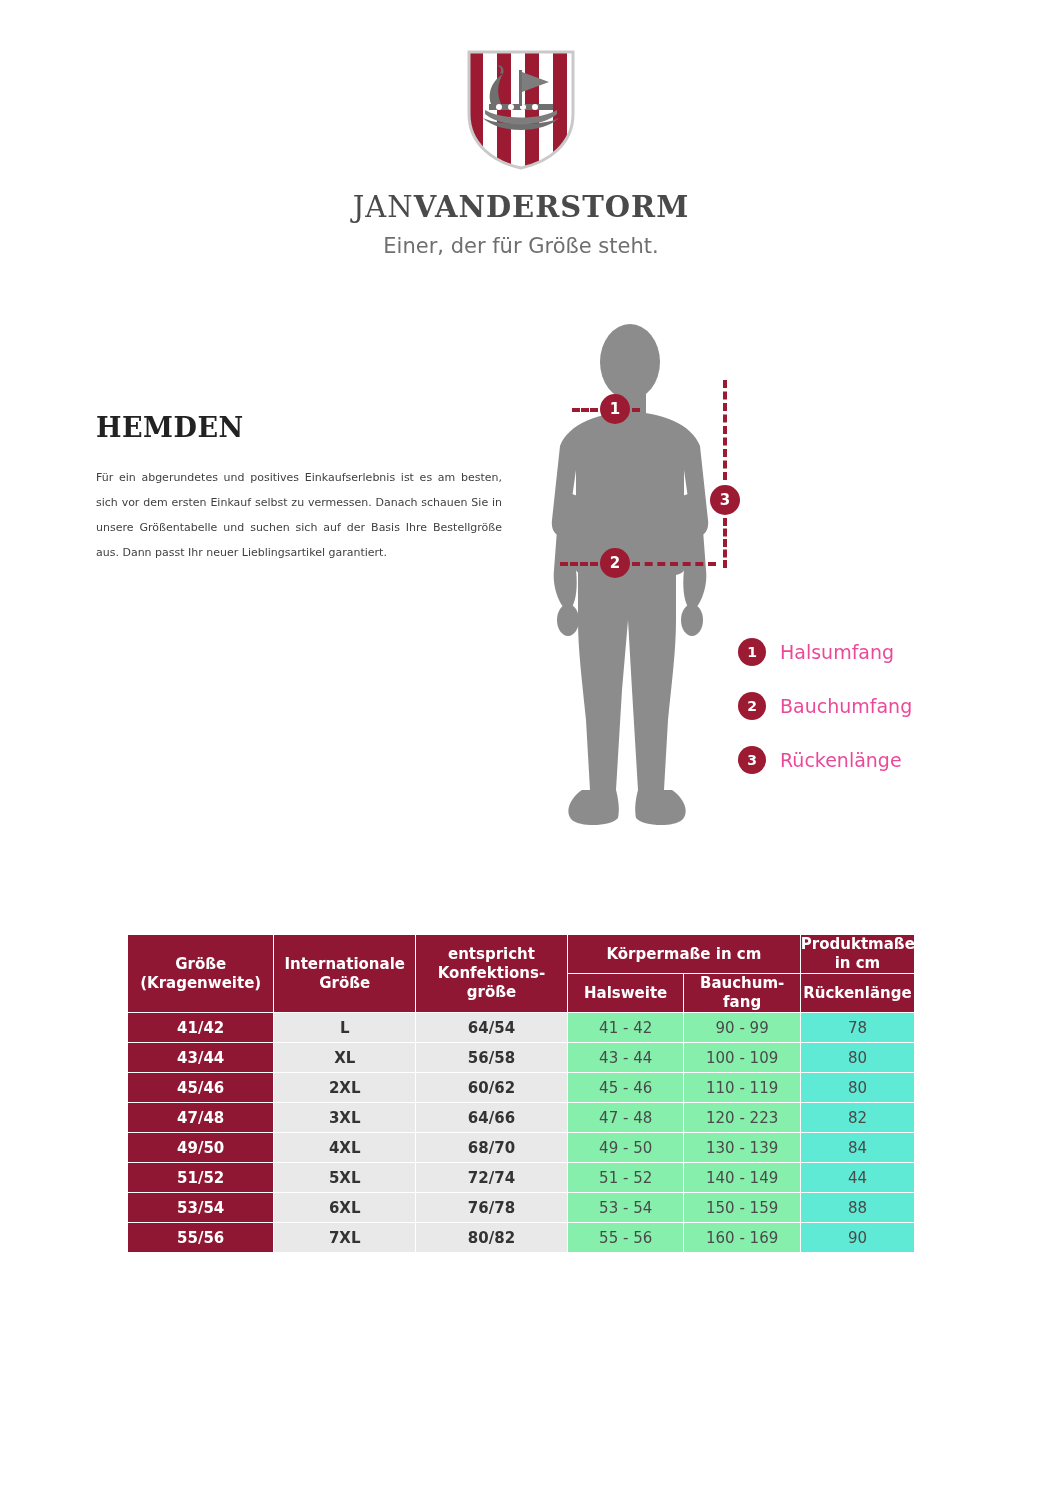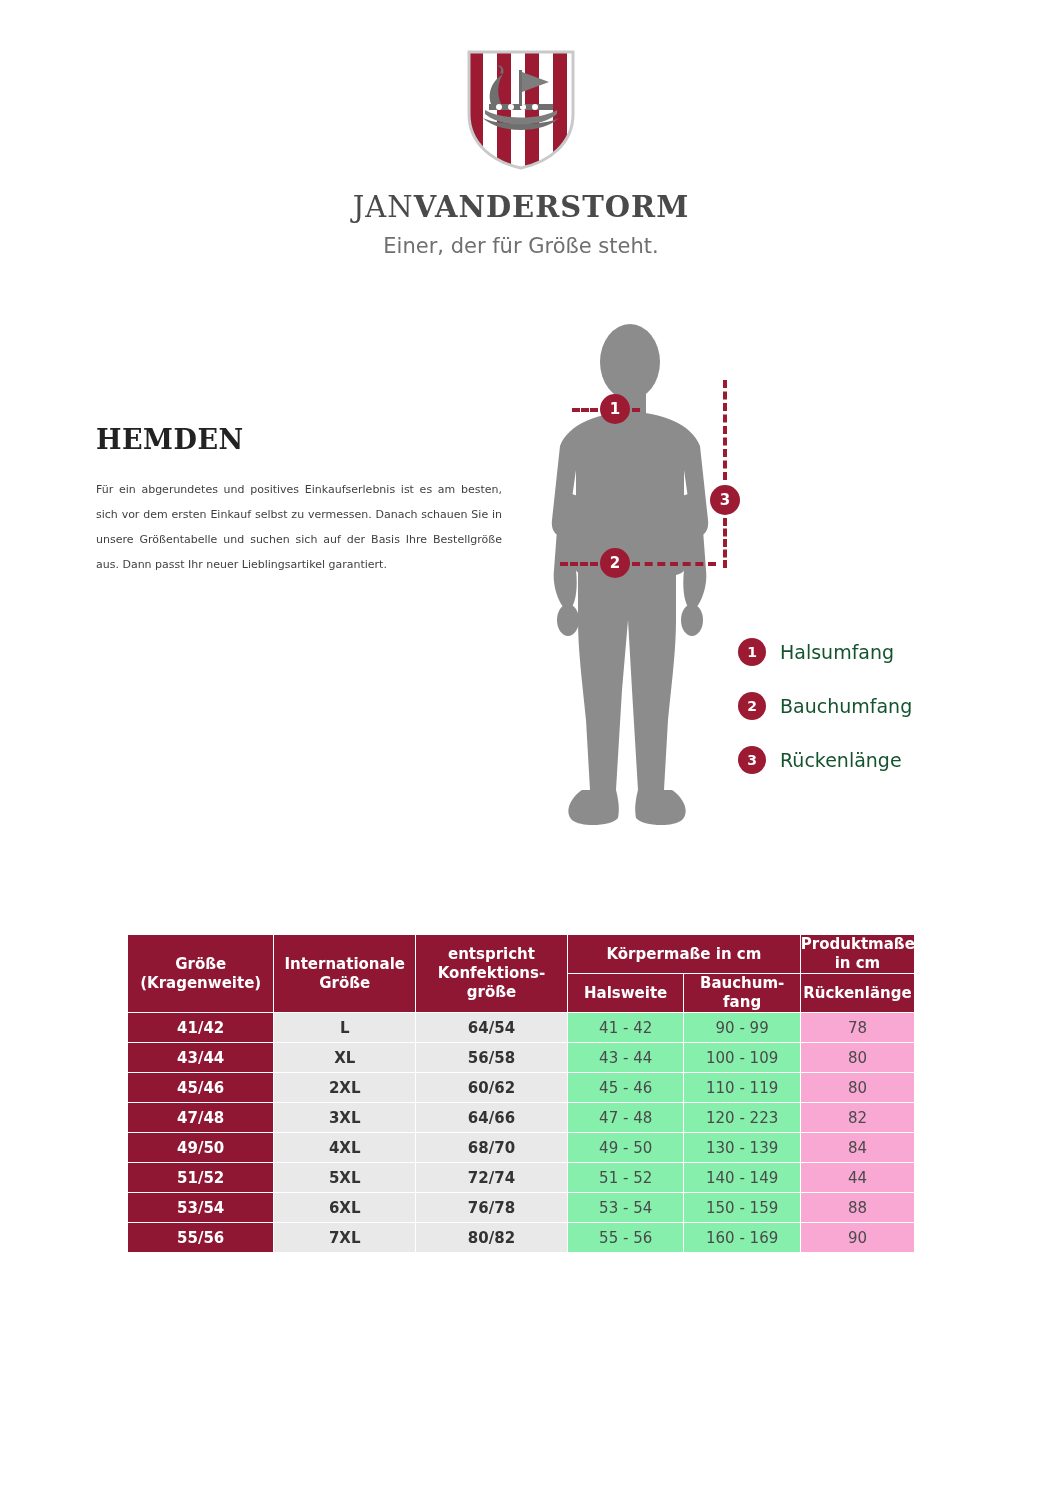--- a/index.html
+++ b/index.html
@@ -43,21 +43,21 @@
     margin-top: 10px;
     font-family: "DejaVu Sans", sans-serif;
     font-size: 21px;
     color: #6f6f6f;
   }
 
   
   .left-col {
     position: absolute;
     left: 96px;
-    top: 424px;
+    top: 412px;
     width: 406px;
   }
   .section-title {
     font-family: "DejaVu Serif", serif;
     font-weight: 700;
     font-size: 27px;
     color: #222222;
     letter-spacing: 0.5px;
     margin: 0 0 22px 0;
   }
@@ -139,21 +139,21 @@
     color: #fff;
     font-size: 14px;
     font-weight: 700;
     line-height: 28px;
     text-align: center;
     flex: 0 0 auto;
   }
   .legend-label {
     margin-left: 14px;
     font-size: 19px;
-    color: #14532d;
+    color: #ec4899;
   }
 
   
   .table-wrap {
     position: absolute;
     left: 127px;
     top: 934px;
     width: 788px;
   }
   table.size-table {
@@ -202,21 +202,21 @@
     font-weight: 700;
     height: 29px;
   }
   td.c-body {
     background: #86efac;
     color: #4a4a4a;
     font-weight: 400;
     height: 29px;
   }
   td.c-prod {
-    background: #f9a8d4;
+    background: #5eead4;
     color: #4a4a4a;
     font-weight: 400;
     height: 29px;
   }
   col.w1 { width: 18.6%; }
   col.w2 { width: 18.0%; }
   col.w3 { width: 19.3%; }
   col.w4 { width: 14.8%; }
   col.w5 { width: 14.8%; }
   col.w6 { width: 14.5%; }

